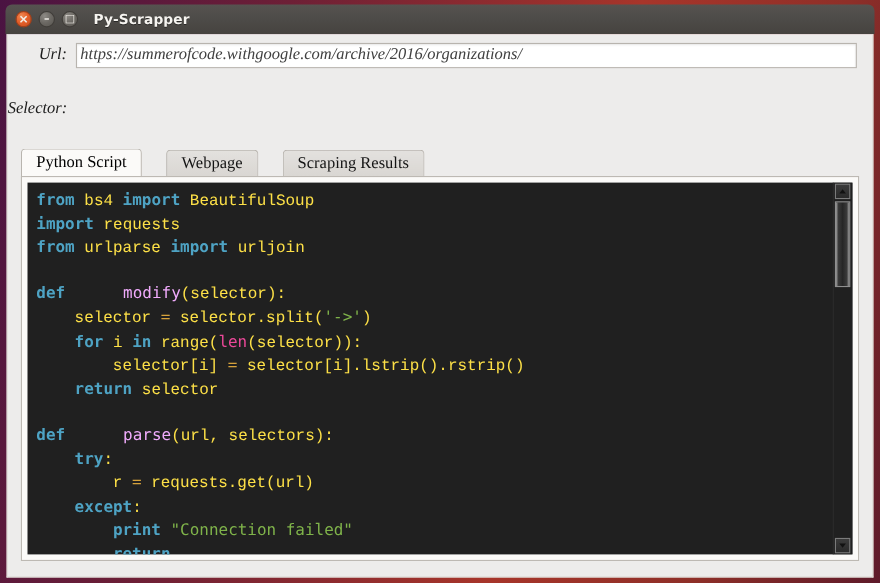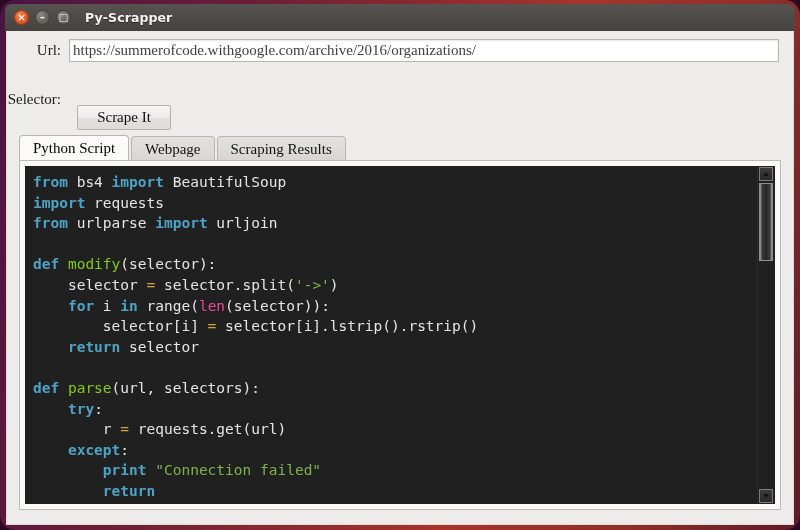--- a/index.html
+++ b/index.html
@@ -14,21 +14,20 @@
     font-family: "Liberation Serif", serif;
   }
 
   
   #window-frame {
     position: absolute;
     left: 0; top: 0;
     width: 800px; height: 530px;
     background: linear-gradient(105deg, #4a1342 0%, #6d1f36 28%, #a7352a 62%, #8e2f28 82%, #5e1a2a 100%);
     box-sizing: border-box;
-    border-radius: 15px;
   }
 
   
   #titlebar {
     position: absolute;
     left: 5px; top: 4px;
     width: 790px; height: 27px;
     background: linear-gradient(to bottom, #565350 0%, #4c4a47 55%, #46433f 100%);
     border-top-left-radius: 6px;
     border-top-right-radius: 6px;
@@ -99,20 +98,21 @@
     border-top: none;
     box-sizing: border-box;
     overflow: hidden;
   }
 
   
   .form-row {
     position: absolute;
     display: flex;
     align-items: center;
+    font-style: italic;
   }
   #row-url  { left: 0px; top: 6px;  width: 782px; height: 26px; }
   #row-sel  { left: 0px; top: 55px; width: 782px; height: 26px; }
 
   .field-label {
     width: 62px;
     text-align: right;
     padding-right: 8px;
     font-family: "Liberation Serif", serif;
     font-size: 15px;
@@ -157,20 +157,21 @@
     cursor: pointer;
   }
 
   
   #tabbar {
     position: absolute;
     left: 12px; top: 104px;
     width: 762px; height: 26px;
     display: flex;
     align-items: flex-end;
+    gap: 20px;
   }
   .tab {
     height: 25px;
     padding: 0 13px;
     display: flex;
     align-items: center;
     font-family: "Liberation Serif", serif;
     font-size: 15px;
     color: #141414;
     border: 1px solid #b9b5af;
@@ -213,25 +214,25 @@
     padding: 6px 0 0 8px;
     font-family: "DejaVu Sans Mono", monospace;
     font-size: 14.5px;
     line-height: 20.6px;
     white-space: pre;
     overflow: hidden;
     color: #cfc9a9;
   }
   
   .tk-kw   { color: #4ea3c4; font-weight: bold; }            
-  .tk-fn   { color: #84cc16; }            
+  .tk-fn   { color: #f0abfc; margin-left: 44px; }            
   .tk-bi   { color: #ec4899; }            
   .tk-str  { color: #7fb34a; }            
   .tk-op   { color: #d6a23c; }            
-  .tk-pl   { color: #e5e5e5; }
+  .tk-pl   { color: #fde047; font-family: Liberation Mono, monospace; }
 
   
   #code-scrollbar {
     flex: 0 0 auto;
     width: 17px;
     height: 100%;
     background: #202020;
     position: relative;
     border-left: 1px solid #2c2c2c;
   }
@@ -284,21 +285,20 @@
 
     <div class="form-row" id="row-url">
       <div class="field-label">Url:</div>
       <div class="text-input" id="url-input" title="https://summerofcode.withgoogle.com/archive/2016/organizations/">https://summerofcode.withgoogle.com/archive/2016/organizations/</div>
     </div>
 
     <div class="form-row" id="row-sel">
       <div class="field-label">Selector:</div>
     </div>
 
-    <div id="scrape-btn">Scrape It</div>
 
     <div id="tabbar">
       <div class="tab active">Python Script</div>
       <div class="tab">Webpage</div>
       <div class="tab">Scraping Results</div>
     </div>
 
     <div id="tab-panel">
       <div id="code-area">
         <div id="code-text"><div><span class="tk-kw">from </span><span class="tk-pl">bs4 </span><span class="tk-kw">import </span><span class="tk-pl">BeautifulSoup</span></div><div><span class="tk-kw">import </span><span class="tk-pl">requests</span></div><div><span class="tk-kw">from </span><span class="tk-pl">urlparse </span><span class="tk-kw">import </span><span class="tk-pl">urljoin</span></div><div>&nbsp;</div><div><span class="tk-kw">def </span><span class="tk-fn">modify</span><span class="tk-pl">(selector):</span></div><div><span class="tk-pl">    selector </span><span class="tk-op">=</span><span class="tk-pl"> selector.split(</span><span class="tk-str">'-&gt;'</span><span class="tk-pl">)</span></div><div><span class="tk-pl">    </span><span class="tk-kw">for </span><span class="tk-pl">i </span><span class="tk-kw">in </span><span class="tk-pl">range(</span><span class="tk-bi">len</span><span class="tk-pl">(selector)):</span></div><div><span class="tk-pl">        selector[i] </span><span class="tk-op">=</span><span class="tk-pl"> selector[i].lstrip().rstrip()</span></div><div><span class="tk-pl">    </span><span class="tk-kw">return </span><span class="tk-pl">selector</span></div><div>&nbsp;</div><div><span class="tk-kw">def </span><span class="tk-fn">parse</span><span class="tk-pl">(url, selectors):</span></div><div><span class="tk-pl">    </span><span class="tk-kw">try</span><span class="tk-pl">:</span></div><div><span class="tk-pl">        r </span><span class="tk-op">=</span><span class="tk-pl"> requests.get(url)</span></div><div><span class="tk-pl">    </span><span class="tk-kw">except</span><span class="tk-pl">:</span></div><div><span class="tk-pl">        </span><span class="tk-kw">print </span><span class="tk-str">"Connection failed"</span></div><div><span class="tk-pl">        </span><span class="tk-kw">return</span></div><div><span class="tk-pl">    page </span><span class="tk-op">=</span><span class="tk-pl"> BeautifulSoup(r.content,</span><span class="tk-str">"html.parser"</span><span class="tk-pl">)</span></div></div>

